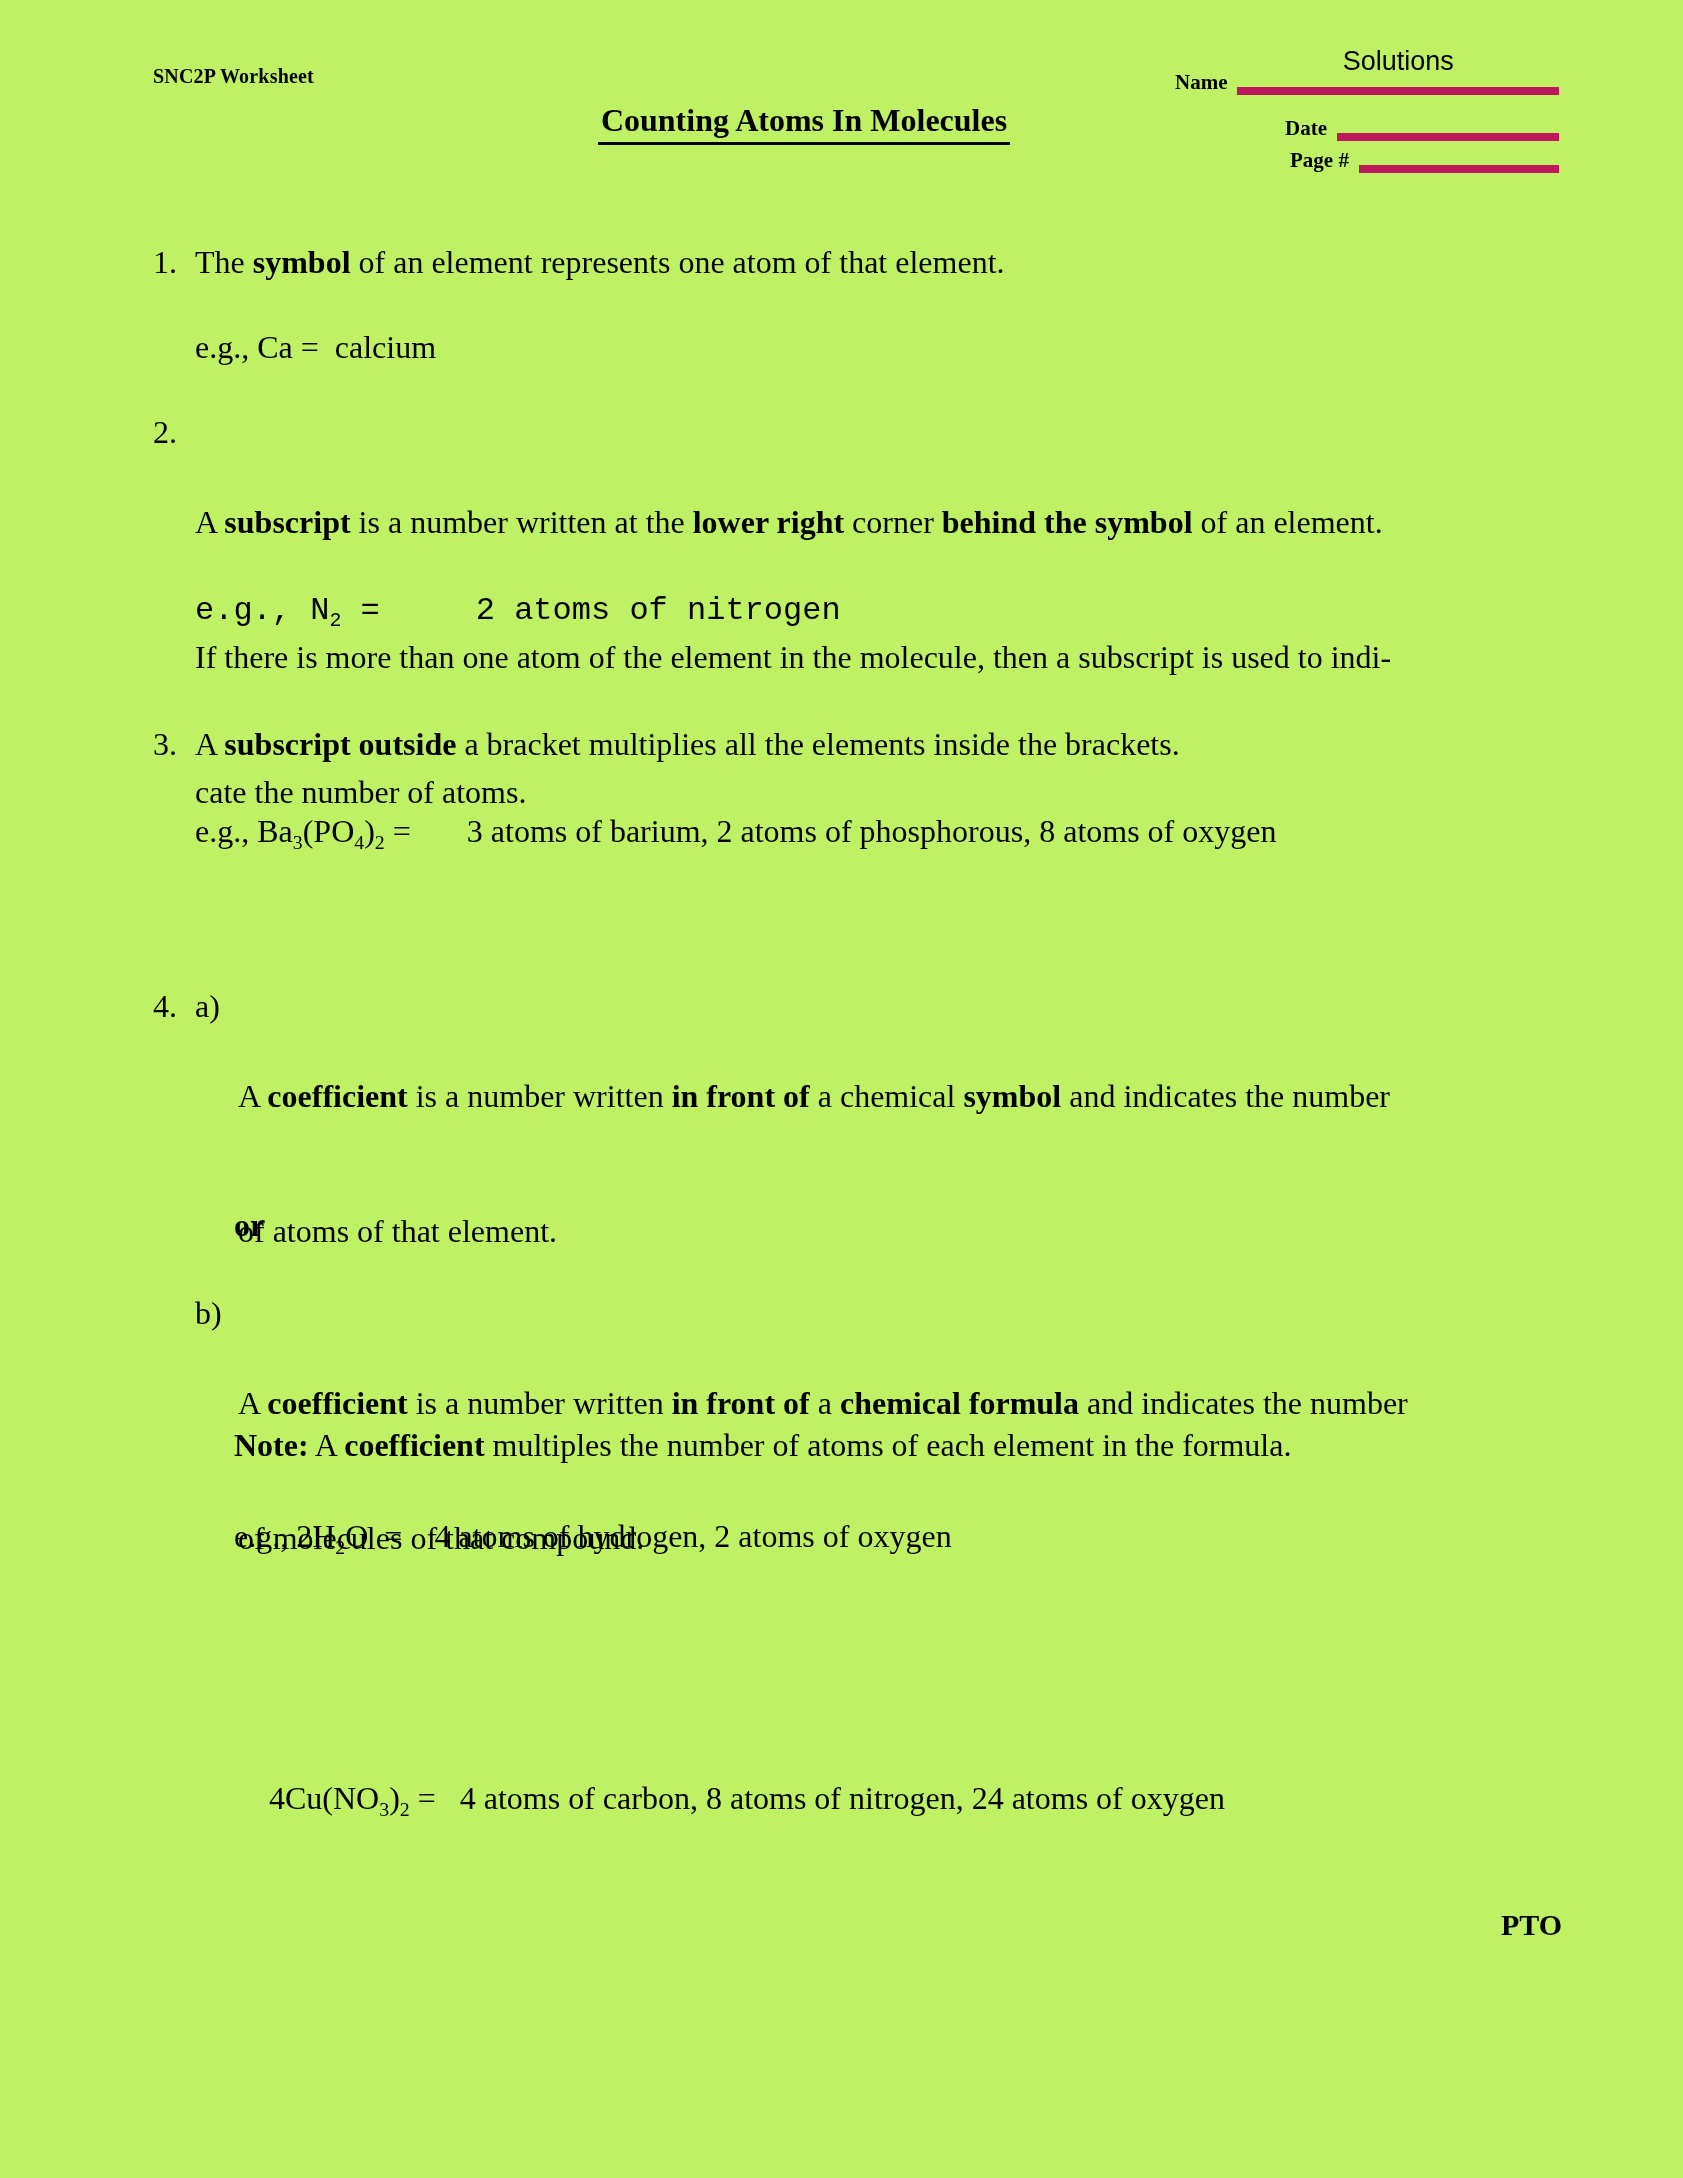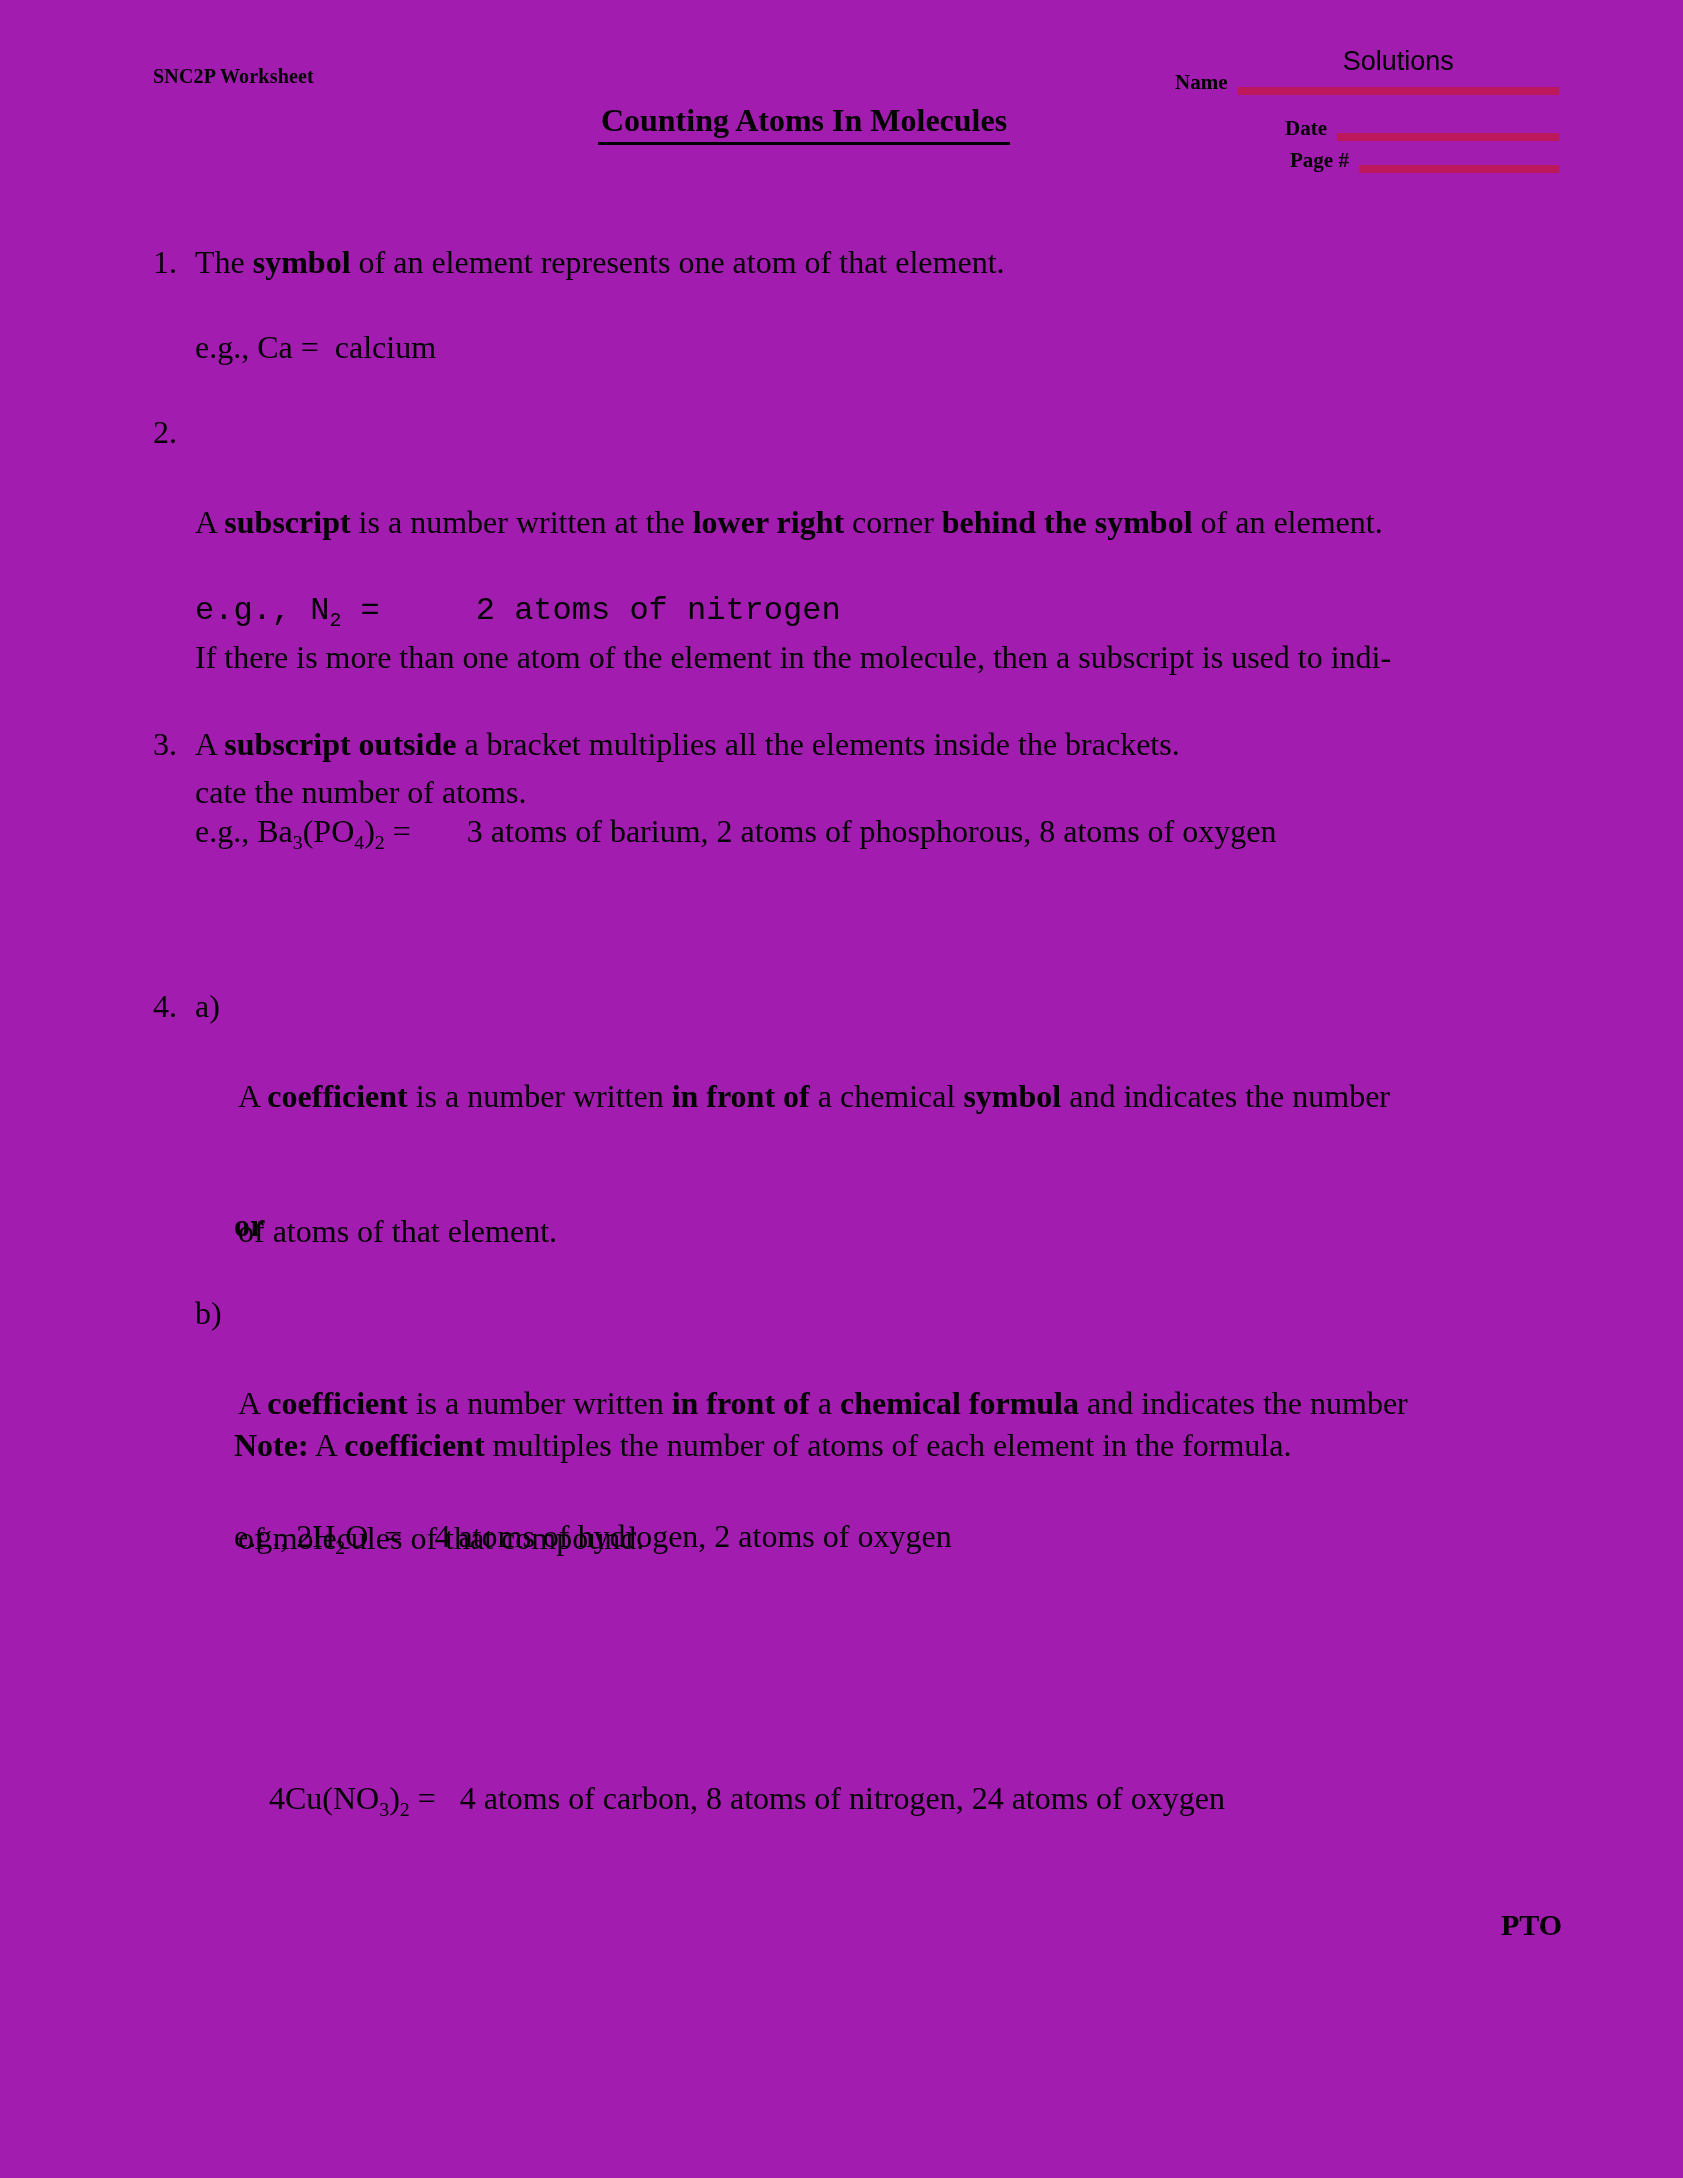--- a/index.html
+++ b/index.html
@@ -1,20 +1,20 @@
 <!DOCTYPE html>
 <html><head>
 <meta charset="utf-8">
 <style>
   html, body { margin: 0; padding: 0; background: #ffffff; }
   .page {
     position: relative;
     width: 1683px;
     height: 2178px;
-    background: #a21caf;
+    background: #bef264;
     color: #000000;
     font-family: "Liberation Serif", serif;
     overflow: hidden;
   }
   .abs { position: absolute; }
 
   
   .course { font-size: 20px; font-weight: bold; letter-spacing: 0.2px; }
   .title-wrap { text-align: center; }
   .title {

